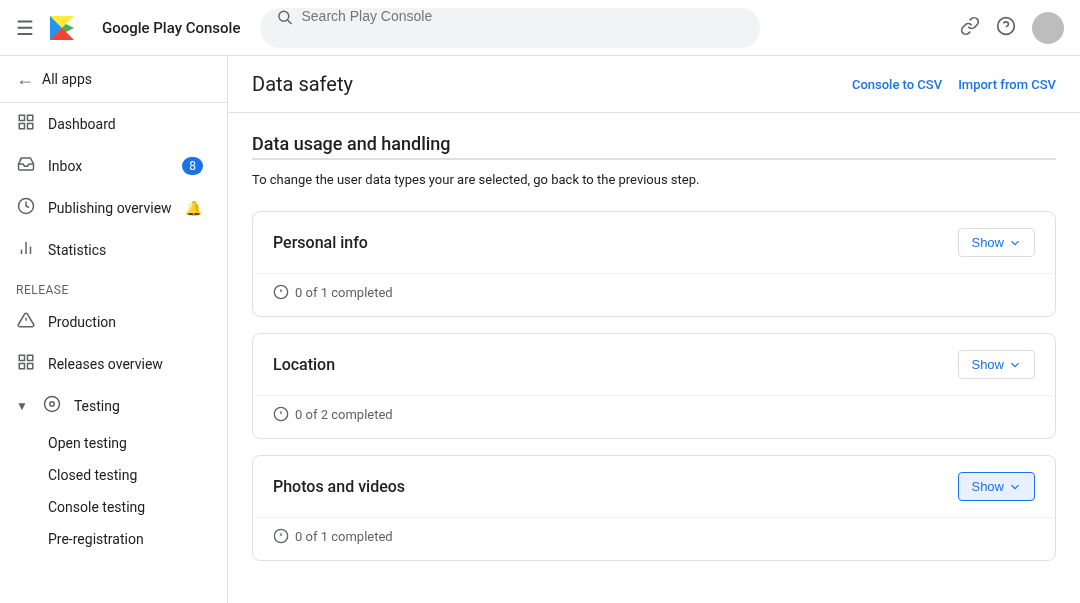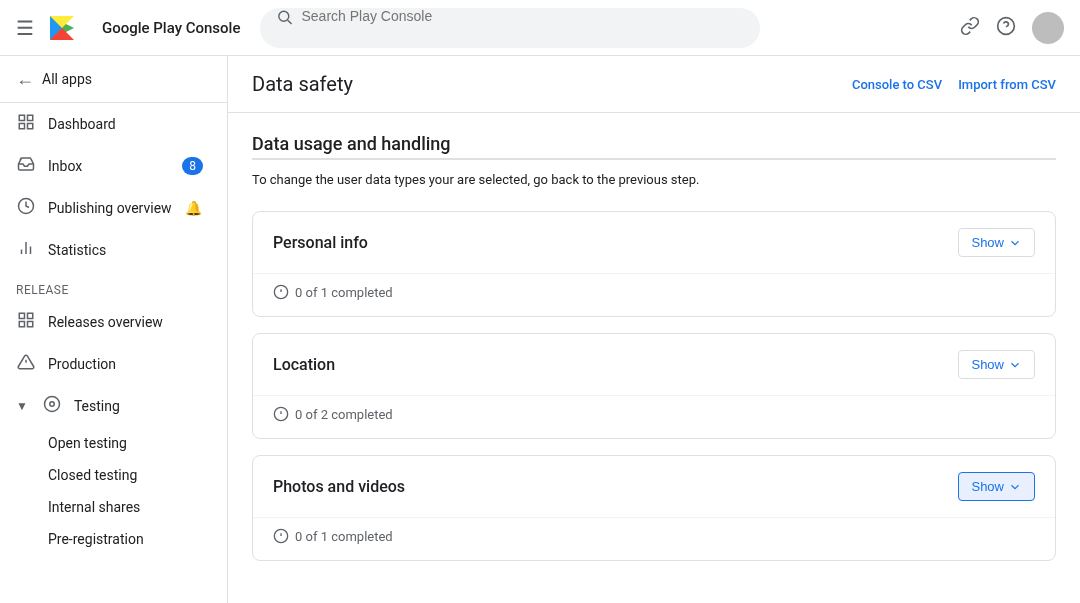--- a/index.html
+++ b/index.html
@@ -147,54 +147,54 @@
           </svg>
       </span>
       <span>Statistics</span>
     </div>
 
     <div class="sidebar-section-label">Release</div>
 
     <div class="sidebar-item">
       <span class="sidebar-item-icon">
         <svg width="18" height="18" viewBox="0 0 24 24" fill="none" stroke="#5f6368" stroke-width="2">
+            <path d="M10.29 3.86L1.82 18a2 2 0 0 0 1.71 3h16.94a2 2 0 0 0 1.71-3L13.71 3.86a2 2 0 0 0-3.42 0z"></path>
+            <line x1="12" y1="9" x2="12" y2="13"></line>
+            <line x1="12" y1="17" x2="12.01" y2="17" stroke-width="3"></line>
+          </svg>
+      </span>
+      <span>Production</span>
+    </div>
+
+    <div class="sidebar-item">
+      <span class="sidebar-item-icon">
+        <svg width="18" height="18" viewBox="0 0 24 24" fill="none" stroke="#5f6368" stroke-width="2">
             <rect x="3" y="3" width="7" height="7"></rect>
             <rect x="14" y="3" width="7" height="7"></rect>
             <rect x="3" y="14" width="7" height="7"></rect>
             <rect x="14" y="14" width="7" height="7"></rect>
           </svg>
       </span>
       <span>Releases overview</span>
     </div>
 
     <div class="sidebar-item">
-      <span class="sidebar-item-icon">
-        <svg width="18" height="18" viewBox="0 0 24 24" fill="none" stroke="#5f6368" stroke-width="2">
-            <path d="M10.29 3.86L1.82 18a2 2 0 0 0 1.71 3h16.94a2 2 0 0 0 1.71-3L13.71 3.86a2 2 0 0 0-3.42 0z"></path>
-            <line x1="12" y1="9" x2="12" y2="13"></line>
-            <line x1="12" y1="17" x2="12.01" y2="17" stroke-width="3"></line>
-          </svg>
-      </span>
-      <span>Production</span>
-    </div>
-
-    <div class="sidebar-item">
       <span style="font-size:12px; color:#5f6368; margin-right:2px;">▼</span>
       <span class="sidebar-item-icon">
         <svg width="18" height="18" viewBox="0 0 24 24" fill="none" stroke="#5f6368" stroke-width="2">
             <circle cx="12" cy="12" r="10"></circle>
             <circle cx="12" cy="12" r="3"></circle>
           </svg>
       </span>
       <span>Testing</span>
     </div>
 
     <div class="sidebar-sub-item">Open testing</div>
     <div class="sidebar-sub-item">Closed testing</div>
-    <div class="sidebar-sub-item">Internal shares</div>
+    <div class="sidebar-sub-item">Console testing</div>
     <div class="sidebar-sub-item">Pre-registration</div>
   </div>
 
   <div class="main">
     <div class="main-header">
       <h1 class="main-title">Data safety</h1>
       <div class="main-header-actions">
         <span class="main-header-action">Console to CSV</span>
         <span class="main-header-action">Import from CSV</span>
       </div>

